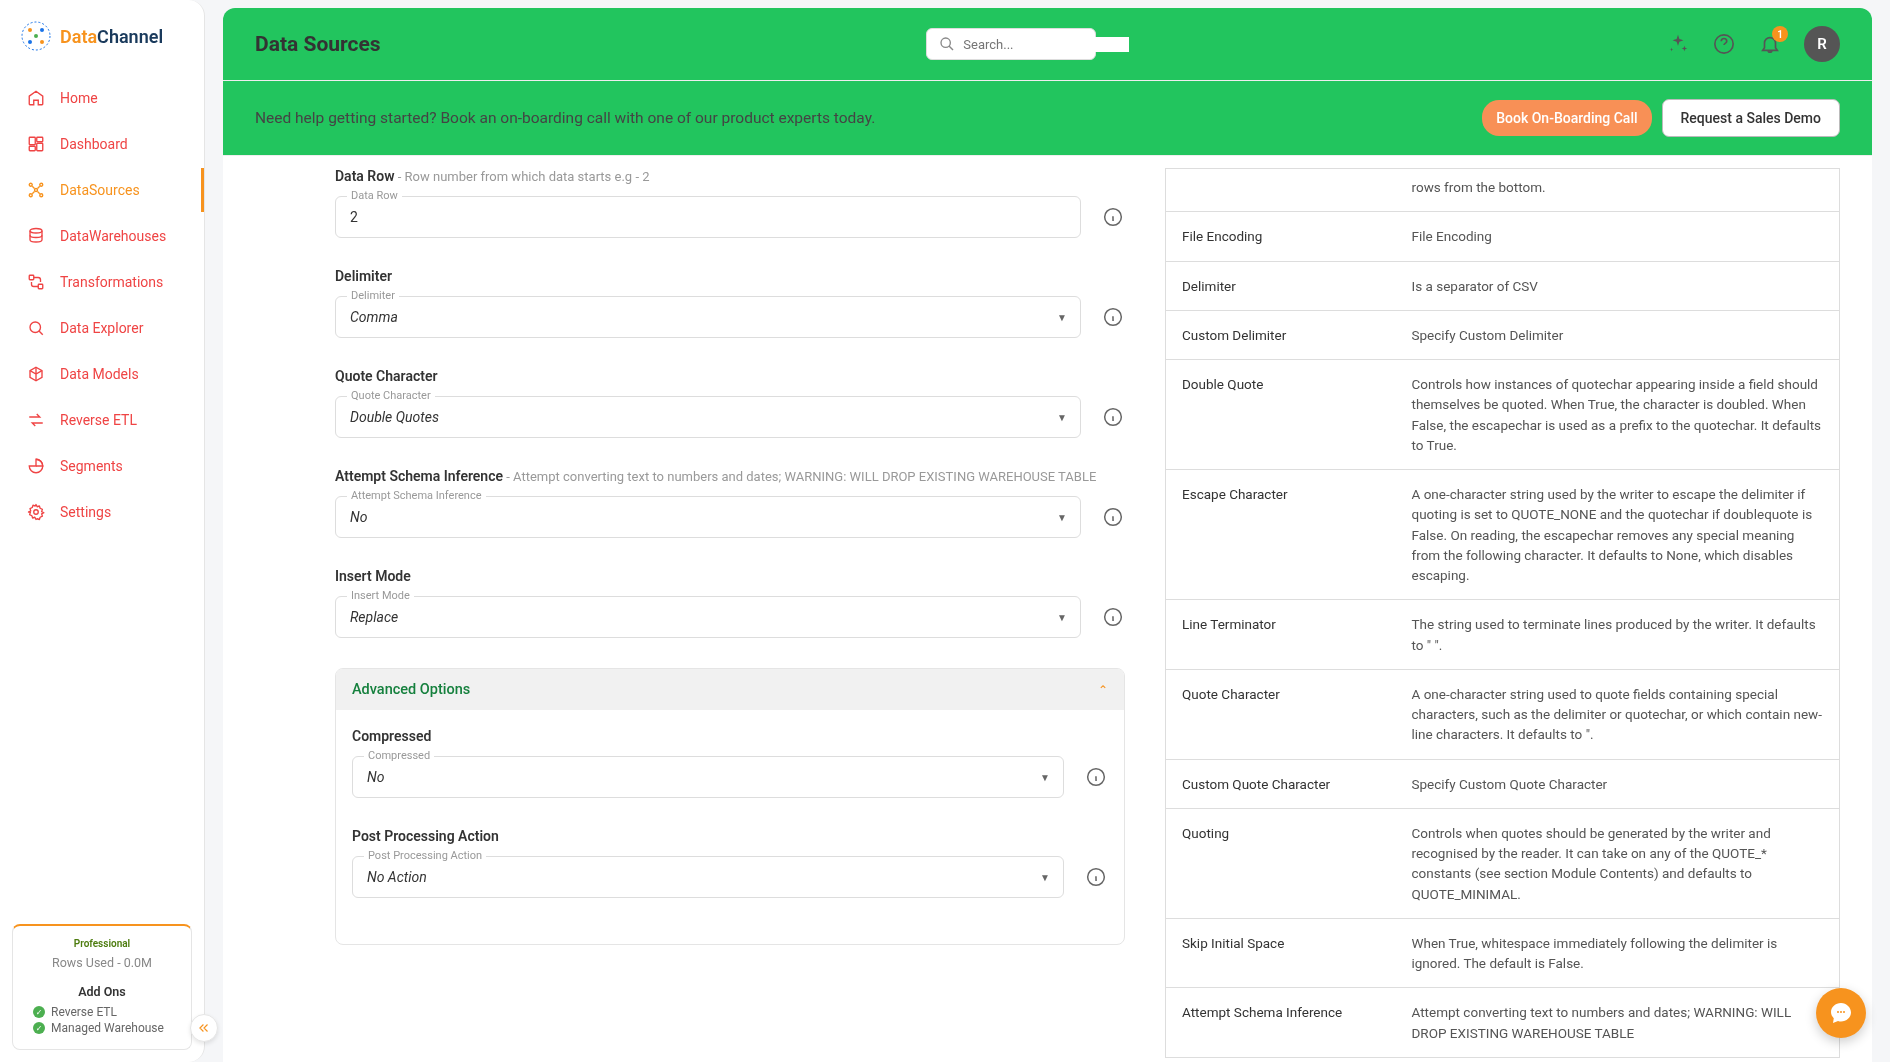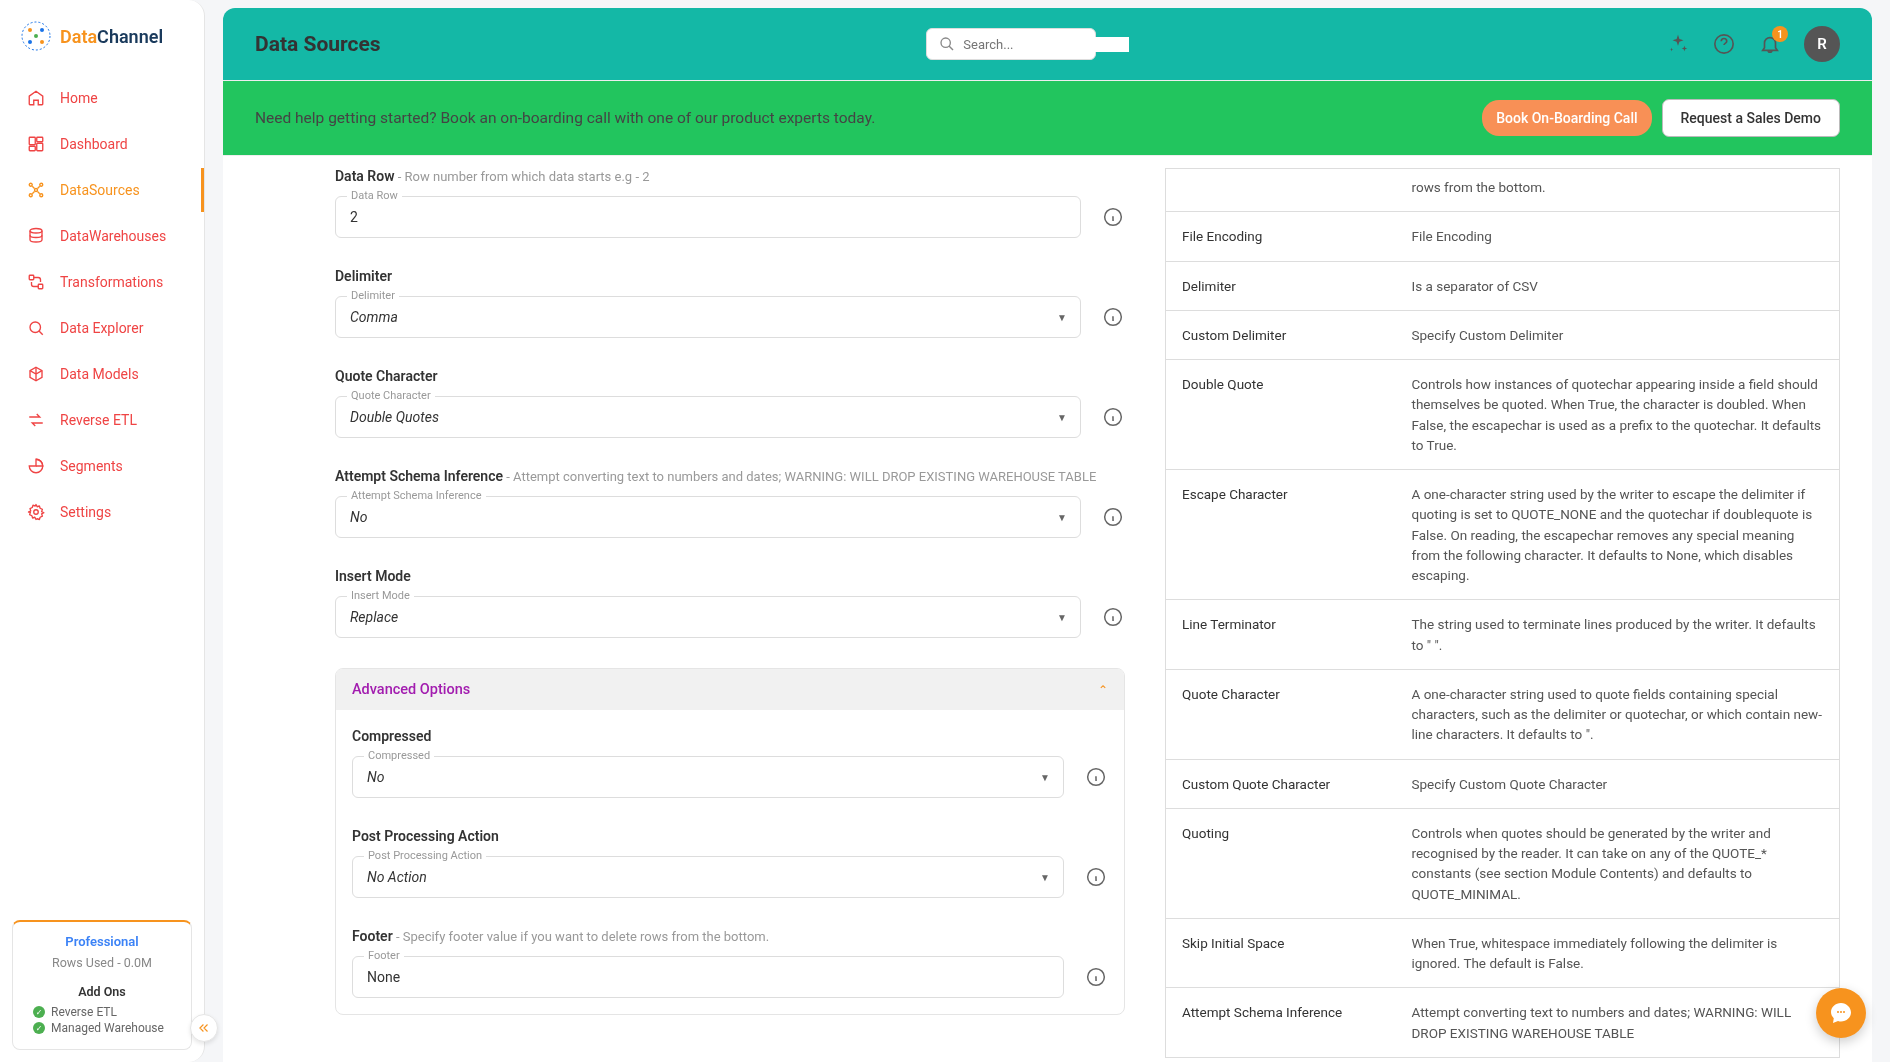--- a/index.html
+++ b/index.html
@@ -11,31 +11,31 @@
     .logo-text { font-size: 18px; font-weight: 600; }
     .logo-text .orange { color: #f7931e; }
     .logo-text .dark { color: #1a3a5c; }
     
     .nav { flex: 1; padding: 0 8px; }
     .nav-item { display: flex; align-items: center; gap: 14px; padding: 12px 18px; color: #ef4444; text-decoration: none; border-radius: 6px; margin-bottom: 2px; cursor: pointer; font-size: 14px; }
     .nav-item.active { color: #f7931e; border-right: 3px solid #f7931e; border-radius: 0; margin-right: -8px; }
     .nav-item .nav-icon { width: 20px; height: 20px; display: flex; align-items: center; justify-content: center; }
     
     .plan-card { margin: 12px; padding: 12px; border: 1px solid #e5e5e5; border-radius: 8px; border-top: 2px solid #f7931e; text-align: center; font-size: 12px; }
-    .plan-title { font-weight: 600; color: #3b82f6; margin-bottom: 6px; font-size: 13px; }
+    .plan-title { font-weight: 600; color: #4d7c0f; margin-bottom: 6px; font-size: 10px; }
     .plan-usage { color: #888; margin-bottom: 14px; font-size: 12.5px; }
     .plan-addons-title { font-weight: 600; color: #333; margin-bottom: 6px; font-size: 12.5px; }
     .plan-addon { display: flex; align-items: center; gap: 6px; font-size: 12px; color: #666; margin-bottom: 2px; text-align: left; padding-left: 8px; }
     .plan-addon-check { width: 12px; height: 12px; background: #4caf50; border-radius: 50%; display: flex; align-items: center; justify-content: center; color: #fff; font-size: 8px; }
     
     .sidebar-collapse { position: absolute; bottom: 20px; right: -14px; width: 28px; height: 28px; background: #fff; border: 1px solid #e5e5e5; border-radius: 50%; display: flex; align-items: center; justify-content: center; cursor: pointer; color: #f7931e; font-size: 14px; box-shadow: 0 2px 4px rgba(0,0,0,0.1); }
     
     .main { margin-left: 205px; height: 100vh; display: flex; flex-direction: column; }
     
-    .topbar { background: #14b8a6; padding: 18px 32px; display: flex; align-items: center; border-bottom: 1px solid #eee; margin: 0 18px; border-radius: 12px 12px 0 0; margin-top: 8px; }
+    .topbar { background: #22c55e; padding: 18px 32px; display: flex; align-items: center; border-bottom: 1px solid #eee; margin: 0 18px; border-radius: 12px 12px 0 0; margin-top: 8px; }
     .topbar-title { font-size: 21px; font-weight: 700; color: #333; margin-right: auto; }
     .search-box { display: flex; align-items: center; gap: 8px; background: #fff; border: 1px solid #ddd; border-radius: 6px; padding: 7px 12px; width: 170px; margin-right: 24px; color: #999; font-size: 13px; }
     .topbar-icons { display: flex; align-items: center; gap: 22px; margin-left: auto; }
     .topbar-icon { width: 24px; height: 24px; display: flex; align-items: center; justify-content: center; color: #555; cursor: pointer; position: relative; }
     .notif-badge { position: absolute; top: -6px; right: -6px; background: #f7931e; color: #fff; font-size: 10px; width: 16px; height: 16px; border-radius: 50%; display: flex; align-items: center; justify-content: center; font-weight: 600; }
     .avatar { width: 36px; height: 36px; border-radius: 50%; background: #555; color: #fff; display: flex; align-items: center; justify-content: center; font-weight: 600; font-size: 15px; }
     
     .onboard-bar { background: #22c55e; margin: 0 18px; padding: 18px 32px; display: flex; align-items: center; border-bottom: 1px solid #eee; }
     .onboard-text { color: #444; font-size: 15.5px; flex: 1; }
     .btn-primary { background: #f89056; color: #fff; border: none; padding: 10px 14px; border-radius: 17px; font-size: 14px; font-weight: 500; cursor: pointer; margin-right: 10px; }
@@ -49,21 +49,21 @@
     .form-hint { font-weight: 400; color: #999; font-size: 13px; }
     .field-wrapper { position: relative; display: flex; align-items: center; gap: 20px; }
     .field-container { position: relative; flex: 1; }
     .floating-label { position: absolute; top: -7px; left: 12px; background: #fff; padding: 0 4px; font-size: 11px; color: #999; z-index: 1; }
     .form-input, .form-select { width: 100%; padding: 12px 14px; border: 1px solid #ddd; border-radius: 6px; font-size: 14px; color: #333; background: #fff; }
     .form-select { appearance: none; cursor: pointer; font-style: italic; }
     .select-arrow { position: absolute; right: 14px; top: 50%; transform: translateY(-50%); pointer-events: none; color: #666; font-size: 10px; }
     .info-icon { color: #666; cursor: pointer; font-size: 19px; line-height: 1; width: 24px; display: flex; align-items: center; justify-content: center; }
     
     .accordion-header { background: #f1f1f1; padding: 12px 16px; border-radius: 6px; display: flex; align-items: center; justify-content: space-between; cursor: pointer; margin-bottom: 18px; }
-    .accordion-title { color: #a21caf; font-size: 14.5px; font-weight: 500; }
+    .accordion-title { color: #15803d; font-size: 14.5px; font-weight: 500; }
     .accordion-chevron { color: #f7931e; font-size: 12px; }
     .accordion-body { padding: 0 16px; }
     
     .help-panel { flex: 1; margin-left: 40px; }
     .help-table { width: 100%; border-collapse: collapse; font-size: 13.5px; border: 1px solid #ddd; }
     .help-table tr { border-bottom: 1px solid #ddd; }
     .help-table td { padding: 14px 16px; vertical-align: top; color: #555; line-height: 1.5; }
     .help-table td:first-child { width: 230px; font-weight: 400; color: #333; }
     
     .chat-fab { position: fixed; bottom: 24px; right: 24px; width: 50px; height: 50px; background: #f7931e; border-radius: 50%; display: flex; align-items: center; justify-content: center; color: #fff; cursor: pointer; box-shadow: 0 4px 12px rgba(0,0,0,0.2); font-size: 20px; }
@@ -363,35 +363,20 @@
               </div>
               <span class="info-icon">
                   <svg width="20" height="20" viewBox="0 0 24 24" fill="none" stroke="currentColor" stroke-width="1.8">
                     <circle cx="12" cy="12" r="10"></circle>
                     <path d="M12 8h.01M11 12h1v4h1"></path>
                   </svg>
                 </span>
             </div>
           </div>
 
-          <div class="form-group" style="margin-bottom:0;">
-            <label class="form-label"><span>Footer</span><span class="form-hint"> - Specify footer value if you want to delete rows from the bottom.</span></label>
-            <div class="field-wrapper">
-              <div class="field-container">
-                <span class="floating-label">Footer</span>
-                <input class="form-input" value="None" style="">
-              </div>
-              <span class="info-icon">
-                  <svg width="20" height="20" viewBox="0 0 24 24" fill="none" stroke="currentColor" stroke-width="1.8">
-                    <circle cx="12" cy="12" r="10"></circle>
-                    <path d="M12 8h.01M11 12h1v4h1"></path>
-                  </svg>
-                </span>
-            </div>
-          </div>
 
         </div>
       </div>
 
     </div>
 
     <div class="help-panel">
       <table class="help-table">
         <tbody id="help-tbody">
             <tr>

